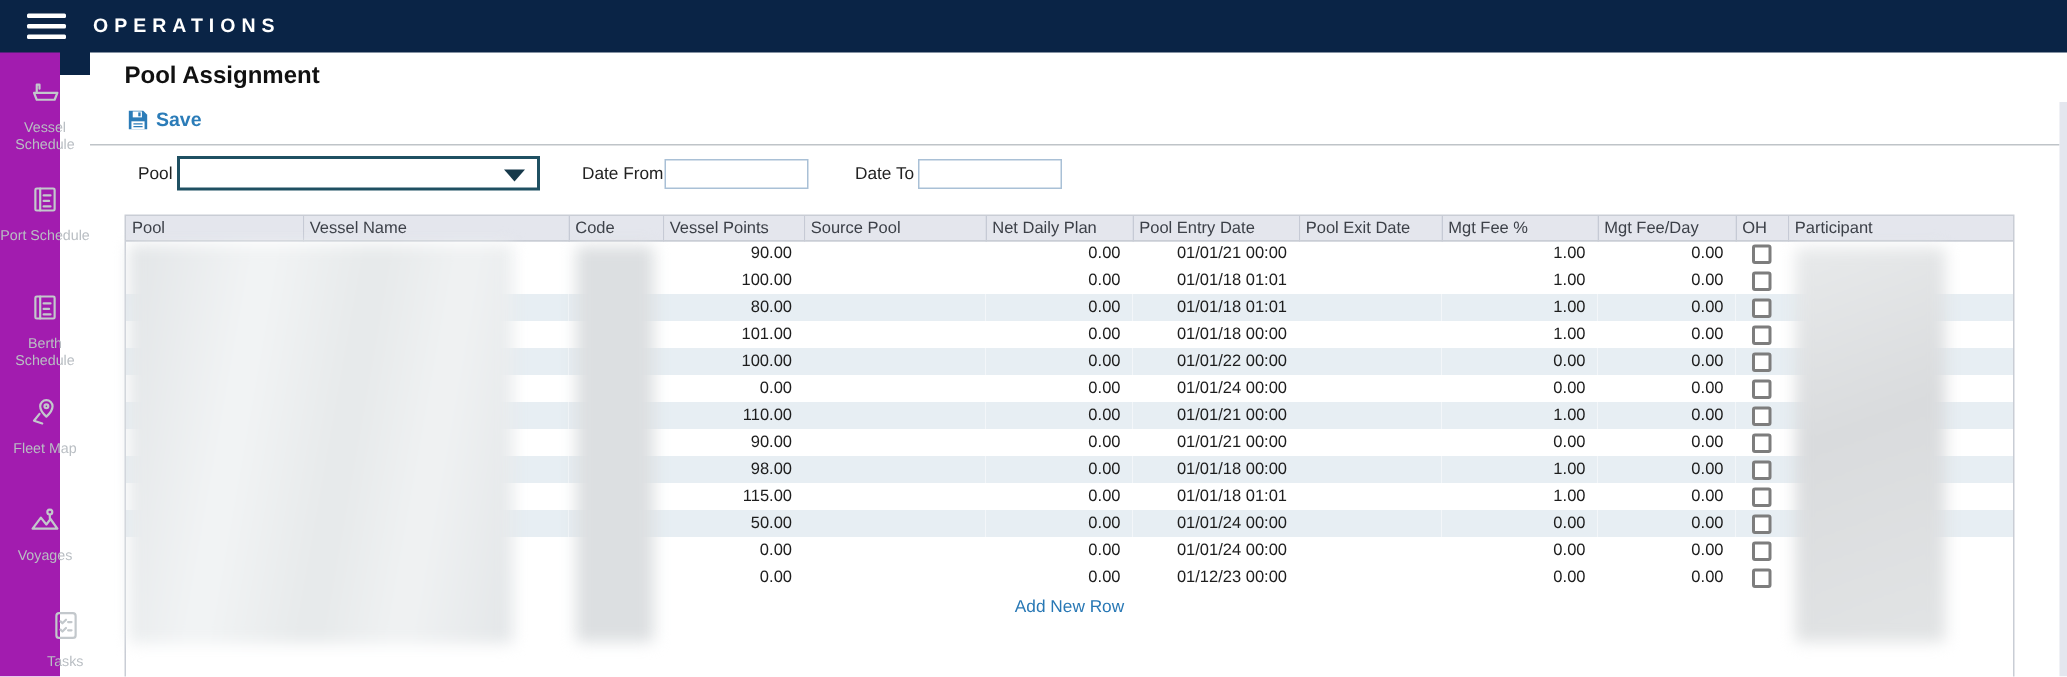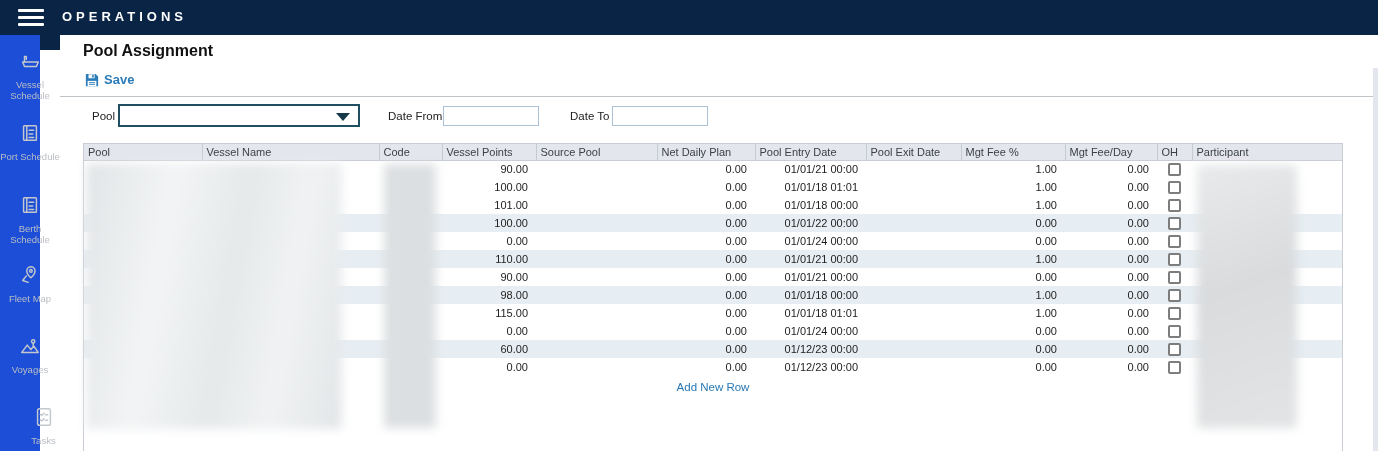--- a/index.html
+++ b/index.html
@@ -7,21 +7,21 @@
   body {
     width:1378px; height:451px; position:relative; overflow:hidden;
     font-family:"Liberation Sans", sans-serif; background:#ffffff;
   }
   
   .topbar { position:absolute; left:0; top:0; width:1378px; height:50px; background:#0a2446; }
   .hamburger { position:absolute; left:18px; top:9px; width:26px; height:17px; cursor:pointer; }
   .hamburger span { display:block; width:26px; height:3px; background:#ffffff; margin-bottom:4px; border-radius:1px; }
   .app-title { position:absolute; left:62px; top:9px; color:#ffffff; font-size:13px; font-weight:bold; letter-spacing:4px; }
   
-  .sidebar { position:absolute; left:0; top:35px; width:40px; height:416px; background:#1d4ed8; }
+  .sidebar { position:absolute; left:0; top:35px; width:40px; height:416px; background:#a21caf; }
   .side-item { position:absolute; left:0; width:60px; text-align:center; color:#bcc1c6; cursor:pointer; }
   .side-item .icn { display:inline-block; width:22px; height:22px; }
   .side-item .lbl { display:block; font-size:9.5px; line-height:11px; margin-top:3px; color:#b9bec3; }
   .icn svg { width:22px; height:22px; stroke:#c3c8cc; fill:none; stroke-width:1.6; stroke-linecap:round; stroke-linejoin:round; }
   
   .main { position:absolute; left:60px; top:35px; width:1318px; height:416px; background:#ffffff; }
   .page-title { position:absolute; left:23px; top:7px; font-size:16px; font-weight:bold; color:#111111; }
   .save-btn { position:absolute; left:25px; top:37px; font-size:13px; font-weight:bold; color:#2b7cb8; cursor:pointer; display:flex; align-items:center; gap:5px; }
   .save-btn svg { width:14px; height:14px; }
   .hrule { position:absolute; left:0; top:61px; width:1313px; height:1px; background:#bfc4c8; }
@@ -226,20 +226,34 @@
     <td></td>
     <td class="num">0.00</td>
     <td class="num">01/01/18 01:01</td>
     <td class="num"></td>
     <td class="num">1.00</td>
     <td class="num">0.00</td>
     <td class="ck"><input type="checkbox" style=""></td>
     <td></td>
   </tr>
 
+  <tr class="even">
+    <td></td>
+    <td></td>
+    <td></td>
+    <td class="num">80.00</td>
+    <td></td>
+    <td class="num">0.00</td>
+    <td class="num">01/01/18 01:01</td>
+    <td class="num"></td>
+    <td class="num">1.00</td>
+    <td class="num">0.00</td>
+    <td class="ck"><input type="checkbox" style=""></td>
+    <td></td>
+  </tr>
 
   <tr>
     <td></td>
     <td></td>
     <td></td>
     <td class="num">101.00</td>
     <td></td>
     <td class="num">0.00</td>
     <td class="num">01/01/18 00:00</td>
     <td class="num"></td>
@@ -332,50 +346,50 @@
     <td></td>
     <td class="num">0.00</td>
     <td class="num">01/01/18 01:01</td>
     <td class="num"></td>
     <td class="num">1.00</td>
     <td class="num">0.00</td>
     <td class="ck"><input type="checkbox" style=""></td>
     <td></td>
   </tr>
 
-
-  <tr>
-    <td></td>
-    <td></td>
-    <td></td>
-    <td class="num">0.00</td>
+  <tr class="even">
+    <td></td>
+    <td></td>
+    <td></td>
+    <td class="num">50.00</td>
     <td></td>
     <td class="num">0.00</td>
     <td class="num">01/01/24 00:00</td>
     <td class="num"></td>
     <td class="num">0.00</td>
     <td class="num">0.00</td>
     <td class="ck"><input type="checkbox" style=""></td>
     <td></td>
   </tr>
 
-  <tr class="even">
-    <td></td>
-    <td></td>
-    <td></td>
-    <td class="num">60.00</td>
-    <td></td>
-    <td class="num">0.00</td>
-    <td class="num">01/12/23 00:00</td>
-    <td class="num"></td>
-    <td class="num">0.00</td>
-    <td class="num">0.00</td>
-    <td class="ck"><input type="checkbox" style=""></td>
-    <td></td>
-  </tr>
+  <tr>
+    <td></td>
+    <td></td>
+    <td></td>
+    <td class="num">0.00</td>
+    <td></td>
+    <td class="num">0.00</td>
+    <td class="num">01/01/24 00:00</td>
+    <td class="num"></td>
+    <td class="num">0.00</td>
+    <td class="num">0.00</td>
+    <td class="ck"><input type="checkbox" style=""></td>
+    <td></td>
+  </tr>
+
 
   <tr>
     <td></td>
     <td></td>
     <td></td>
     <td class="num">0.00</td>
     <td></td>
     <td class="num">0.00</td>
     <td class="num">01/12/23 00:00</td>
     <td class="num"></td>

